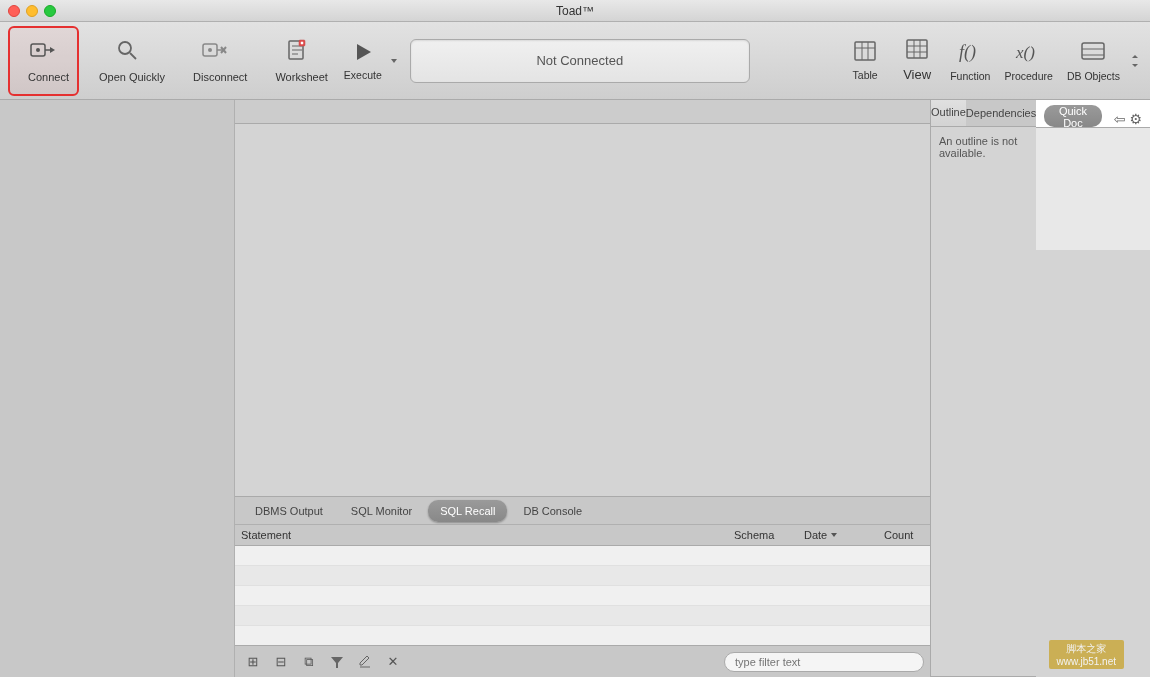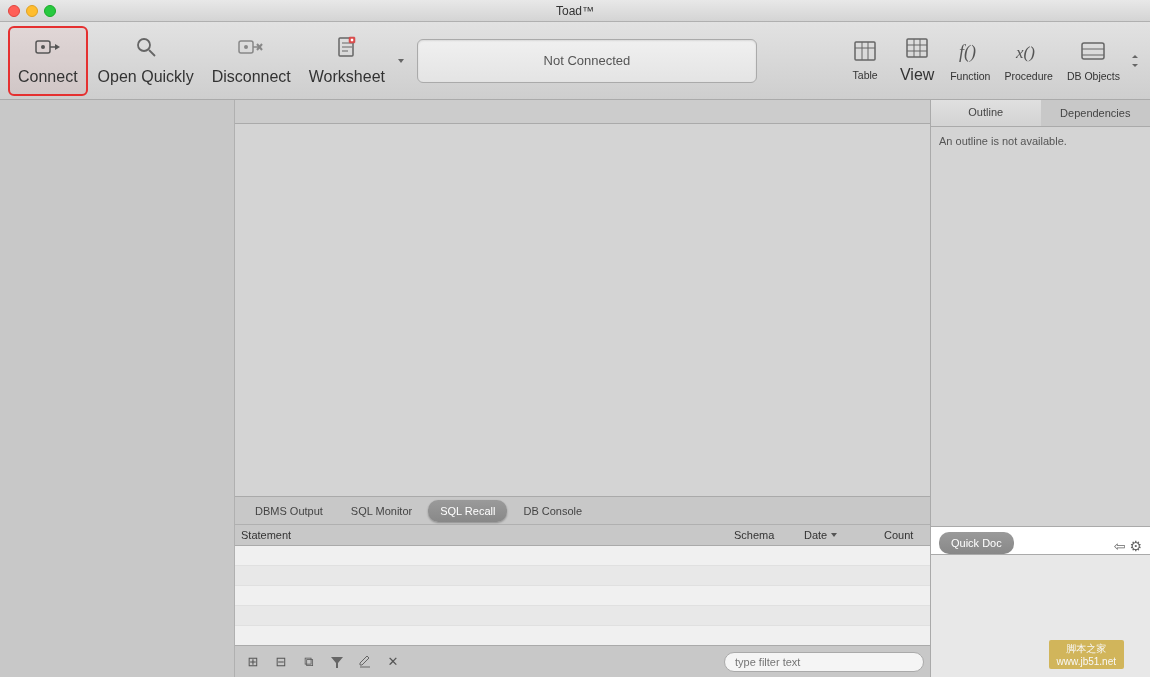--- a/index.html
+++ b/index.html
@@ -82,22 +82,23 @@
     .toolbar-btn.highlighted {
       border: 2px solid #e53030;
       border-radius: 6px;
       background: rgba(229, 48, 48, 0.05);
     }
     .toolbar-btn .btn-icon {
       font-size: 22px;
       color: #555;
     }
     .toolbar-btn .btn-label {
-      font-size: 16px;
-      color: #333;
+      font-size: 11px;
+      color: #333;
+      margin-left: 10px;
     }
 
     
     .connection-bar-wrap {
       display: flex;
       align-items: center;
       flex: 1;
       justify-content: flex-start;
       padding: 0 10px;
     }
@@ -337,21 +338,21 @@
       color: #999;
       outline: none;
     }
 
     
     .right-panel {
       width: 220px;
       background: #d4d4d4;
       border-left: 1px solid #aaa;
       display: flex;
-      flex-direction: column;
+      flex-direction: row;
     }
     .right-panel-top {
       flex: 1;
       display: flex;
       flex-direction: column;
       border-bottom: 1px solid #aaa;
     }
     .right-tabs {
       display: flex;
       background: #c8c8c8;
@@ -515,20 +516,28 @@
           <line x1="6" y1="15" x2="12" y2="15" stroke="#666" stroke-width="1"></line>
           <rect x="13" y="1" width="6" height="6" rx="1" fill="#e05050" stroke="#c04040" stroke-width="0.5"></rect>
           <line x1="15" y1="3" x2="17" y2="5" stroke="white" stroke-width="1.2"></line>
           <line x1="17" y1="3" x2="15" y2="5" stroke="white" stroke-width="1.2"></line>
         </svg>
       </span>
       <span class="btn-label">Worksheet</span>
     </button>
 
     <div class="execute-group">
+      <div class="execute-main">
+        <span>
+          <svg width="22" height="22" viewBox="0 0 22 22">
+            <polygon points="5,3 19,11 5,19" fill="#555" stroke="none"></polygon>
+          </svg>
+        </span>
+        <span style="font-size:10.5px;color:#333;">Execute</span>
+      </div>
       <div class="execute-arrow">
         <svg width="8" height="8" viewBox="0 0 8 8">
           <polygon points="1,2 7,2 4,6" fill="#666"></polygon>
         </svg>
       </div>
     </div>
   </div>
 
   <div class="connection-bar-wrap">
     <div class="connection-bar">
@@ -553,21 +562,21 @@
     <button class="toolbar-btn-sm">
       <span class="btn-icon">
         <svg width="22" height="20" viewBox="0 0 22 20">
           <rect x="1" y="1" width="20" height="18" rx="1" fill="none" stroke="#666" stroke-width="1.5"></rect>
           <line x1="1" y1="7" x2="21" y2="7" stroke="#666" stroke-width="1"></line>
           <line x1="8" y1="1" x2="8" y2="19" stroke="#666" stroke-width="1"></line>
           <line x1="14" y1="1" x2="14" y2="19" stroke="#666" stroke-width="1"></line>
           <line x1="1" y1="13" x2="21" y2="13" stroke="#666" stroke-width="1"></line>
         </svg>
       </span>
-      <span style="font-size:16px;color:#333;">View</span>
+      <span style="font-size:13px;color:#333;">View</span>
     </button>
 
     <button class="toolbar-btn-sm">
       <span class="btn-icon">
         <svg width="26" height="22" viewBox="0 0 26 22">
           <text x="2" y="18" font-size="18" font-family="serif" font-style="italic" fill="#555">f()</text>
         </svg>
       </span>
       <span style="font-size:10.5px;color:#333;">Function</span>
     </button>

